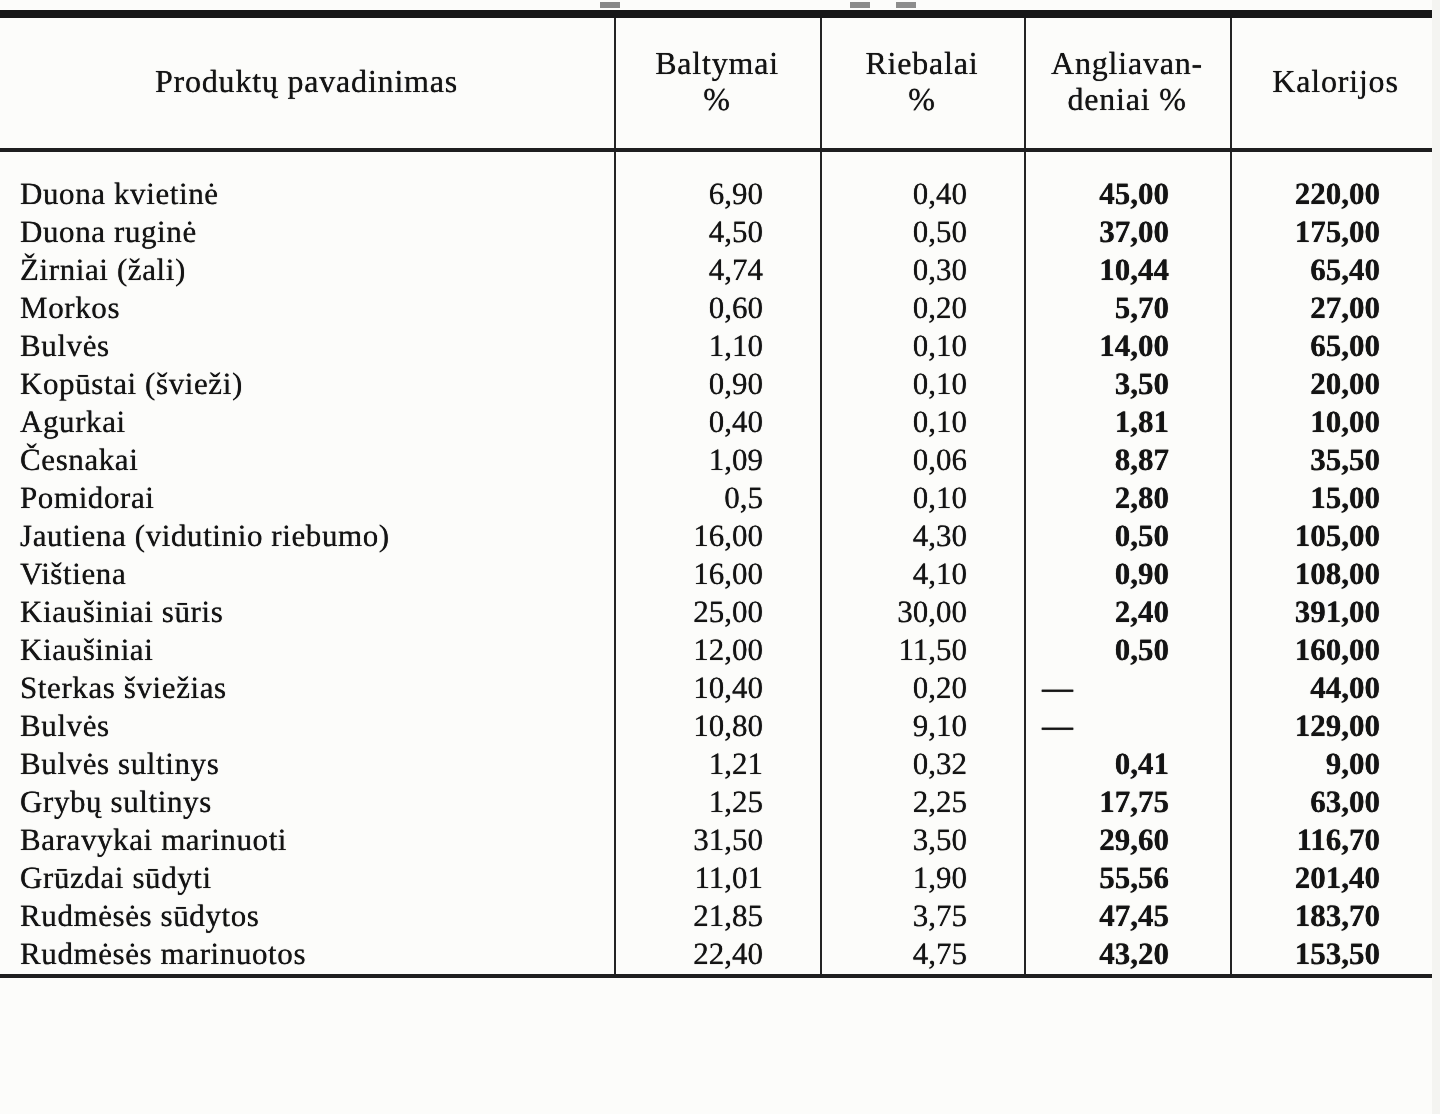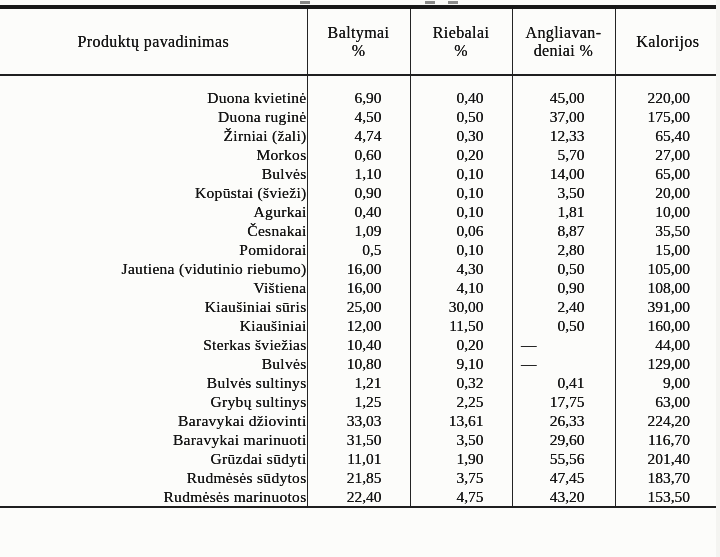--- a/index.html
+++ b/index.html
@@ -49,26 +49,26 @@
   tbody td {
     height: 19px;
     font-size: 15.5px;
     line-height: 19px;
     white-space: nowrap;
     overflow: hidden;
     text-shadow: 0 0 0.35px currentColor;
     padding: 0;
   }
   tbody tr.spacer td { height: 12px; }
-  td.name { text-align: right; padding-left: 10px; letter-spacing: 0.3px; margin-left: 24px; }
+  td.name { text-align: left; padding-left: 10px; letter-spacing: 0.3px; margin-left: 24px; }
   td.num  { text-align: right; }
   td.c-protein  { padding-right: 28px; }
   td.c-fat      { padding-right: 28px; }
-  td.c-carbs    { padding-right: 30px; }
-  td.c-calories { padding-right: 30px; }
+  td.c-carbs    { padding-right: 30px; font-weight: bold; }
+  td.c-calories { padding-right: 30px; font-weight: bold; }
   td.c-carbs.dash { padding-right: 78px; }
 </style>
 </head>
 <body>
 
 <div class="page">
   <div class="remnant"></div>
 
   <table class="scan-table">
     <colgroup>
@@ -122,21 +122,21 @@
       <td class="num c-protein">4,50</td>
       <td class="num c-fat">0,50</td>
       <td class="num c-carbs">37,00</td>
       <td class="num c-calories">175,00</td>
     </tr>
 
     <tr>
       <td class="name">Žirniai (žali)</td>
       <td class="num c-protein">4,74</td>
       <td class="num c-fat">0,30</td>
-      <td class="num c-carbs">12,33</td>
+      <td class="num c-carbs">10,44</td>
       <td class="num c-calories">65,40</td>
     </tr>
 
     <tr>
       <td class="name">Morkos</td>
       <td class="num c-protein">0,60</td>
       <td class="num c-fat">0,20</td>
       <td class="num c-carbs">5,70</td>
       <td class="num c-calories">27,00</td>
     </tr>
@@ -240,27 +240,20 @@
     </tr>
 
     <tr>
       <td class="name">Grybų sultinys</td>
       <td class="num c-protein">1,25</td>
       <td class="num c-fat">2,25</td>
       <td class="num c-carbs">17,75</td>
       <td class="num c-calories">63,00</td>
     </tr>
 
-    <tr>
-      <td class="name">Baravykai džiovinti</td>
-      <td class="num c-protein">33,03</td>
-      <td class="num c-fat">13,61</td>
-      <td class="num c-carbs">26,33</td>
-      <td class="num c-calories">224,20</td>
-    </tr>
 
     <tr>
       <td class="name">Baravykai marinuoti</td>
       <td class="num c-protein">31,50</td>
       <td class="num c-fat">3,50</td>
       <td class="num c-carbs">29,60</td>
       <td class="num c-calories">116,70</td>
     </tr>
 
     <tr>

